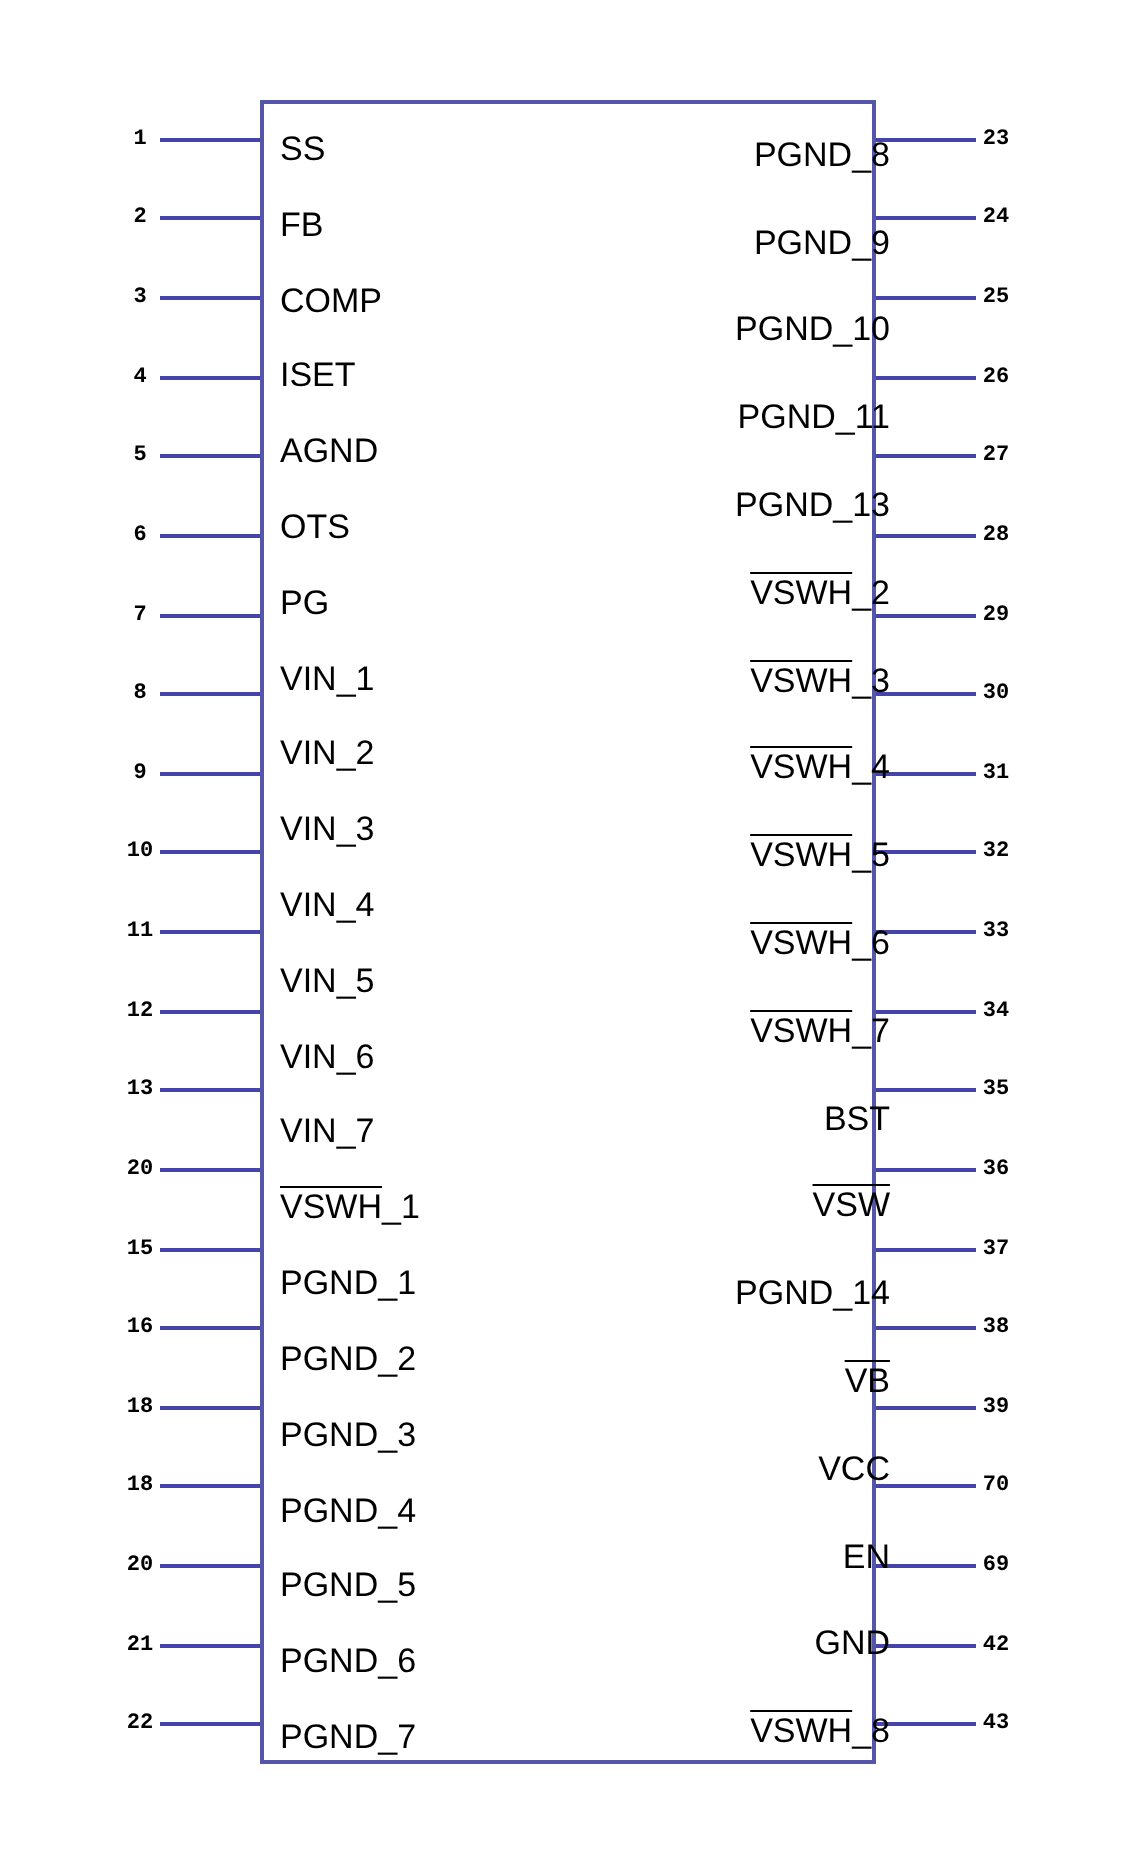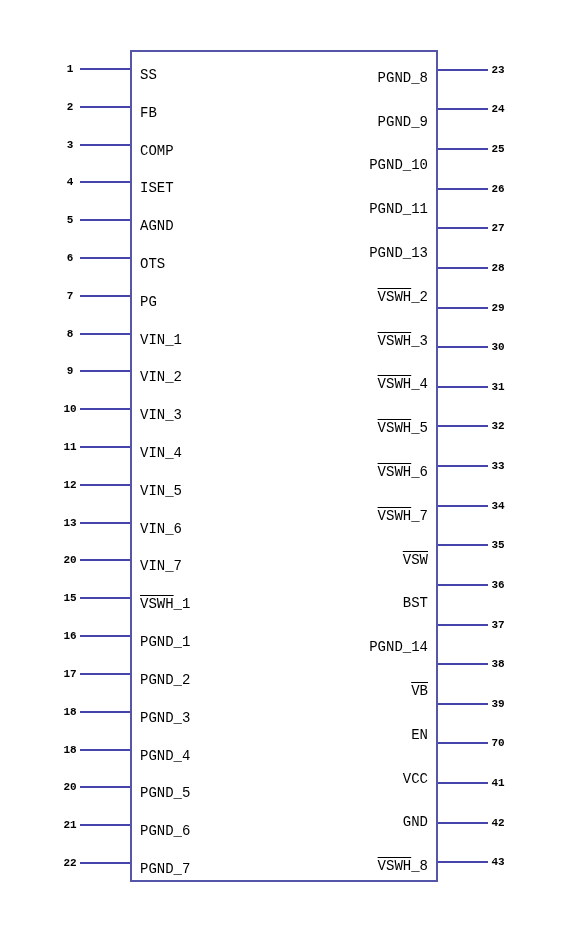--- a/index.html
+++ b/index.html
@@ -90,21 +90,21 @@
       position: absolute;
       left: 72px;
       top: 30px;
       bottom: 30px;
       display: flex;
       flex-direction: column;
     }
 
     .labels-right {
       position: absolute;
-      right: 72px;
+      right: 55px;
       top: 30px;
       bottom: 30px;
       display: flex;
       flex-direction: column;
     }
 
     .label-row {
       flex: 1;
       display: flex;
       align-items: center;
@@ -114,24 +114,24 @@
       justify-content: flex-start;
       padding-left: 8px;
     }
 
     .labels-right .label-row {
       justify-content: flex-end;
       padding-right: 8px;
     }
 
     .pin-label {
-      font-size: 14px;
+      font-size: 17px;
       color: #000;
       white-space: nowrap;
-      font-family: Liberation Mono, monospace;
+      font-family: Liberation Sans, sans-serif;
       margin-top: 12px;
     }
 
     
     .overline {
       text-decoration: overline;
     }
   </style>
 </head>
 <body>
@@ -199,24 +199,20 @@
       </div>
       <div class="pin-row">
         <span class="pin-number">15</span>
         <div class="pin-line"></div>
       </div>
       <div class="pin-row">
         <span class="pin-number">16</span>
         <div class="pin-line"></div>
       </div>
       <div class="pin-row">
-        <span class="pin-number">17</span>
-        <div class="pin-line"></div>
-      </div>
-      <div class="pin-row">
         <span class="pin-number">18</span>
         <div class="pin-line"></div>
       </div>
       <div class="pin-row">
         <span class="pin-number">18</span>
         <div class="pin-line"></div>
       </div>
       <div class="pin-row">
         <span class="pin-number">20</span>
         <div class="pin-line"></div>
@@ -298,21 +294,21 @@
       </div>
       <div class="pin-row">
         <span class="pin-number">39</span>
         <div class="pin-line"></div>
       </div>
       <div class="pin-row">
         <span class="pin-number">70</span>
         <div class="pin-line"></div>
       </div>
       <div class="pin-row">
-        <span class="pin-number">41</span>
+        <span class="pin-number">69</span>
         <div class="pin-line"></div>
       </div>
       <div class="pin-row">
         <span class="pin-number">42</span>
         <div class="pin-line"></div>
       </div>
       <div class="pin-row">
         <span class="pin-number">43</span>
         <div class="pin-line"></div>
       </div>
@@ -415,36 +411,36 @@
       <div class="label-row">
         <span class="pin-label"><span class="overline">VSWH</span>_5</span>
       </div>
       <div class="label-row">
         <span class="pin-label"><span class="overline">VSWH</span>_6</span>
       </div>
       <div class="label-row">
         <span class="pin-label"><span class="overline">VSWH</span>_7</span>
       </div>
       <div class="label-row">
+        <span class="pin-label">BST</span>
+      </div>
+      <div class="label-row">
         <span class="pin-label"><span class="overline">VSW</span></span>
       </div>
       <div class="label-row">
-        <span class="pin-label">BST</span>
-      </div>
-      <div class="label-row">
         <span class="pin-label">PGND_14</span>
       </div>
       <div class="label-row">
         <span class="pin-label"><span class="overline">VB</span></span>
       </div>
       <div class="label-row">
+        <span class="pin-label">VCC</span>
+      </div>
+      <div class="label-row">
         <span class="pin-label">EN</span>
-      </div>
-      <div class="label-row">
-        <span class="pin-label">VCC</span>
       </div>
       <div class="label-row">
         <span class="pin-label">GND</span>
       </div>
       <div class="label-row">
         <span class="pin-label"><span class="overline">VSWH</span>_8</span>
       </div>
     </div>
 </div>
 

